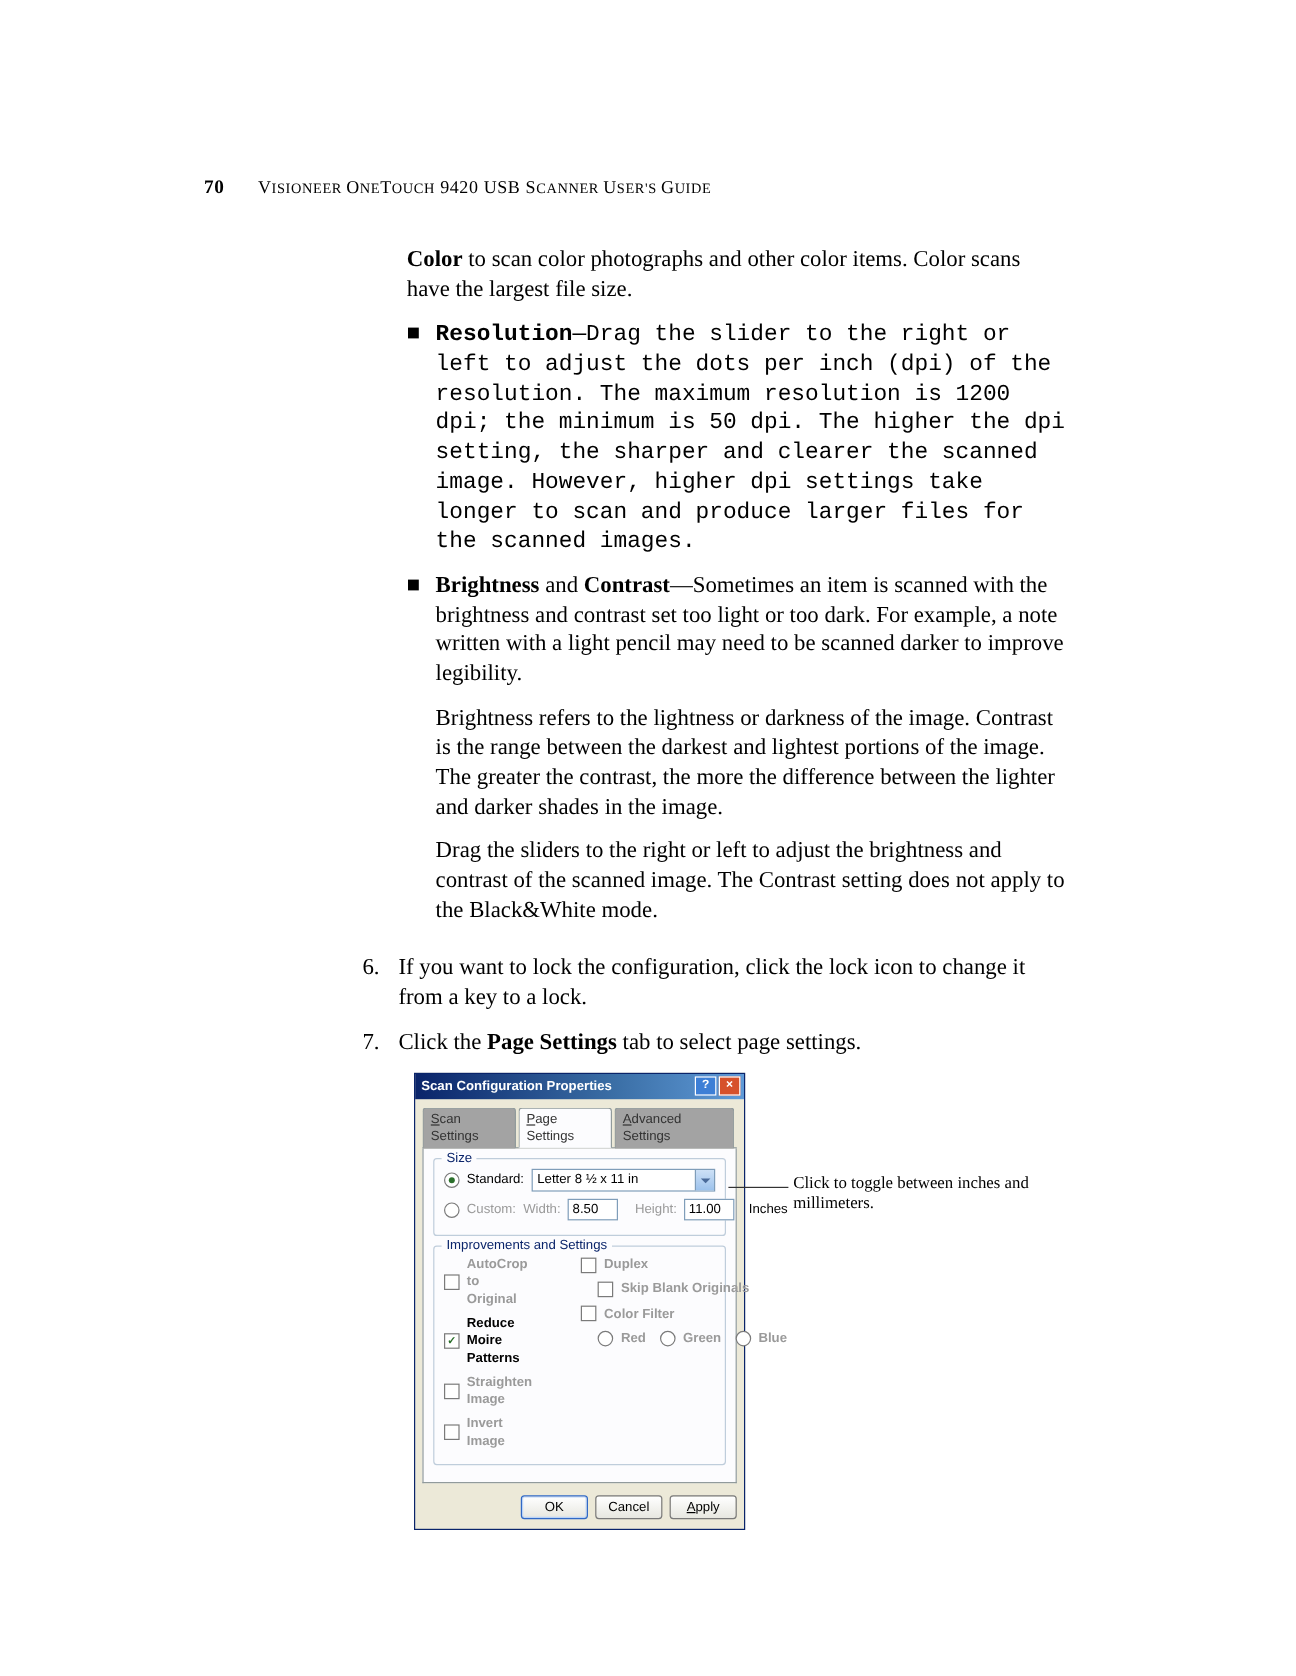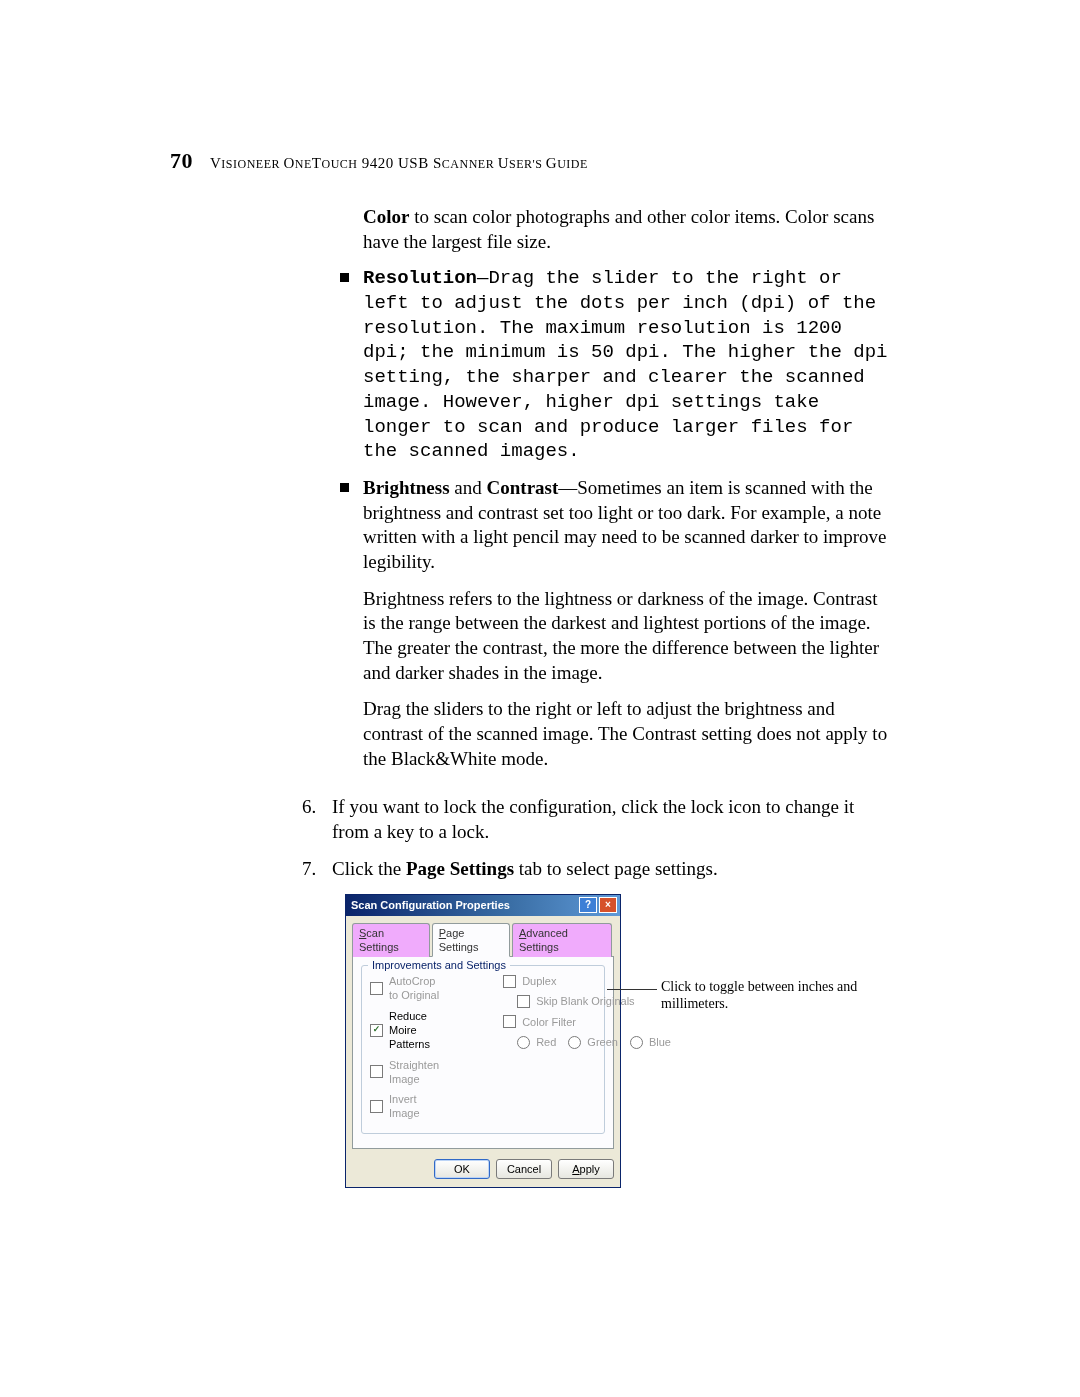--- a/index.html
+++ b/index.html
@@ -20,35 +20,35 @@
   .header-line {
     position: absolute;
     left: 170px;
     right: 210px;
     top: 148px;
     font-size: 15px;
     letter-spacing: 0.5px;
   }
   .pg-num {
     font-weight: bold;
-    font-size: 22px;
-    margin-right: 13px;
+    font-size: 16px;
+    margin-right: 24px;
   }
   .content {
     margin-top: 55px;
     margin-left: 150px;
     margin-right: 70px;
     font-size: 19px;
     line-height: 1.3;
   }
   .para {
     margin: 0 0 12px 0;
   }
   .indent-inner {
-    margin-left: 43px;
+    margin-left: 19px;
   }
   .bullet-row {
     display: flex;
     margin-bottom: 12px;
   }
   .bullet-sq {
     width: 9px;
     height: 9px;
     background: #000;
     margin-top: 7px;
@@ -109,21 +109,21 @@
   .tabstrip {
     display:flex;
     margin: 6px 6px 0 6px;
     position:relative;
     border-bottom:1px solid #919b9c;
   }
   .tab {
     padding:2px 6px;
     border:1px solid #919b9c;
     border-bottom:none;
-    background:#f0abfc;
+    background:#a3a3a3;
     margin-right:2px;
     border-top-left-radius:3px;
     border-top-right-radius:3px;
     font-size:11px;
     position:relative;
     top:1px;
     color:#333;
   }
   .tab.active {
     background:#fcfcfe;
@@ -172,21 +172,21 @@
   }
   .combo .carrow::after{content:"";border-left:4px solid transparent;border-right:4px solid transparent;border-top:4px solid #4a6a99;}
   .btn {
     min-width:56px;height:20px;border:1px solid #7a7a7a;border-radius:3px;
     background:linear-gradient(#fff,#e7e7e0);
     font-family:Tahoma,Arial,sans-serif;font-size:11px;
     padding:0 8px;
   }
   .btn.default{border:1px solid #3169c6;box-shadow:0 0 0 1px #bcd4f6 inset;}
   .btn-row{display:flex;justify-content:flex-end;gap:6px;padding:4px 6px 8px;}
-  .half{display:flex;gap:64px;}
+  .half{display:flex;gap:41px;font-weight:bold;}
   .col{flex:1;}
   .callout {
     position:absolute;
     left: 316px;
     top: 84px;
     font-family:"Times New Roman",Times,serif;
     font-size:14px;
     line-height:1.25;
     width: 200px;
   }
@@ -254,20 +254,42 @@
         </div>
 
         <div class="tabstrip">
           <div class="tab"><span class="u">S</span>can Settings</div>
           <div class="tab active"><span class="u">P</span>age Settings</div>
           <div class="tab"><span class="u">A</span>dvanced Settings</div>
         </div>
 
         <div class="panel">
 
+          <div class="groupbox">
+            <div class="group-legend">Size</div>
+
+            <div class="row">
+              <span class="radio sel"></span>
+              <span style="width:50px">Standard:</span>
+              <div class="combo">
+                <div class="ctext">Letter 8 ½ x 11 in</div>
+                <div class="carrow"></div>
+              </div>
+            </div>
+
+            <div class="row disabled">
+              <span class="radio"></span>
+              <span style="width:50px">Custom:</span>
+              <span>Width:</span>
+              <input class="txtbox" style="width: 34px;" value="8.50">
+              <span style="margin-left:8px">Height:</span>
+              <input class="txtbox" style="width: 34px;" value="11.00">
+              <span style="margin-left:6px;color:#000">Inches</span>
+            </div>
+          </div>
 
           <div class="groupbox">
             <div class="group-legend">Improvements and Settings</div>
             <div class="half">
               <div class="col">
                 <div class="row disabled">
                     <span class="chk"></span>
                     <span>AutoCrop to Original</span>
                   </div>
                 <div class="row">

